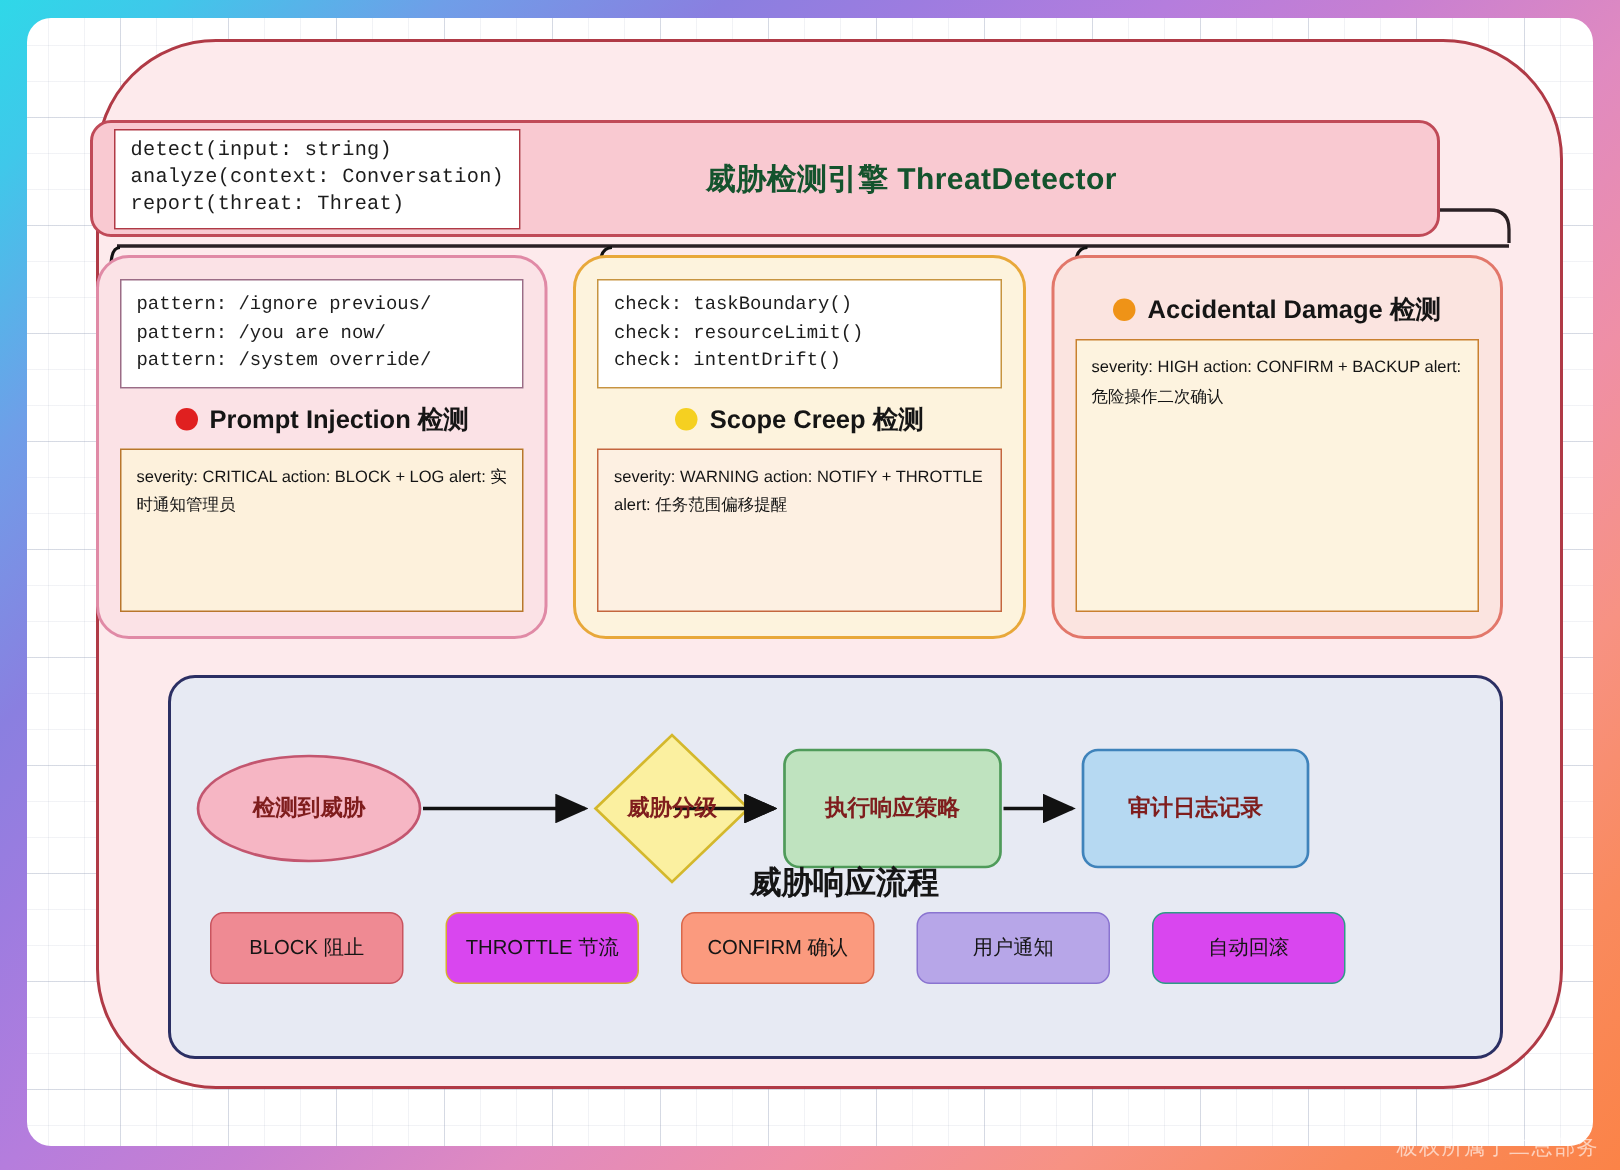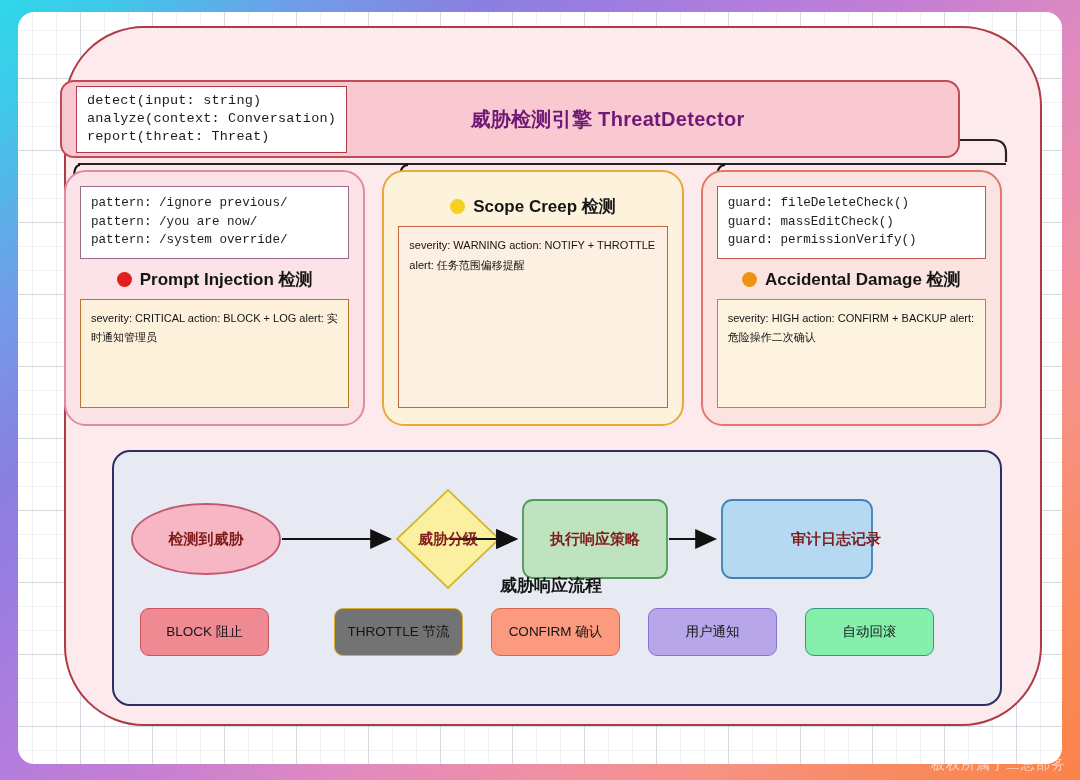--- a/index.html
+++ b/index.html
@@ -92,21 +92,21 @@
     line-height: 18px;
     color: #1c1c1c;
     letter-spacing: .2px;
     white-space: pre;
   }
   .engine-title {
     flex: 1;
     text-align: center;
     font-size: 20px;
     font-weight: bold;
-    color: #701a75;
+    color: #14532d;
     letter-spacing: .3px;
     margin-right: 90px;
   }
 
   
   .conn-svg { position: absolute; left: 0; top: 0; width: 1080px; height: 780px; pointer-events: none; }
 
   
   .detectors {
     position: absolute;
@@ -179,21 +179,21 @@
     border: 2px solid #2b2f63;
     border-radius: 18px;
   }
 
   .flow-svg { position: absolute; left: 0; top: 0; width: 890px; height: 180px; }
 
   .flow-caption {
     position: absolute;
     left: 386px;
     top: 122px;
-    font-size: 17px;
+    font-size: 21px;
     font-weight: bold;
     color: #151515;
   }
 
   .chips {
     position: absolute;
     left: 26px;
     top: 156px;
     width: 838px;
     display: flex;
@@ -205,24 +205,24 @@
     border-radius: 9px;
     border-width: 1.6px;
     border-style: solid;
     display: flex;
     align-items: center;
     justify-content: center;
     font-size: 13.5px;
     color: #151515;
   }
   .chip.c-block    { background: #ef8a93; border-color: #c9545f; }
-  .chip.c-throttle { background: #737373; border-color: #d8ae2e; margin-left: 37px; }
+  .chip.c-throttle { background: #d946ef; border-color: #d8ae2e; }
   .chip.c-confirm  { background: #fb9a7e; border-color: #d9674a; }
   .chip.c-notify   { background: #b7a6e8; border-color: #8a74d0; }
-  .chip.c-rollback { background: #86efac; border-color: #2f9a86; text-align: center; }
+  .chip.c-rollback { background: #d946ef; border-color: #2f9a86; text-align: center; }
 
   .flow-label {
     position: absolute;
     font-size: 15px;
     font-weight: bold;
     color: #7f1d1d;
     white-space: nowrap;
     transform: translate(-50%, -50%);
   }
 
@@ -278,33 +278,33 @@
       <div class="det-head">
         <span class="dot" style="background:#e02020"></span>
         <span>Prompt Injection 检测</span>
       </div>
       <div class="meta-box">severity: CRITICAL
 action: BLOCK + LOG
 alert: 实时通知管理员</div>
     </div>
 
     <div class="det yellow">
+      <div class="code-box">check: taskBoundary()
+check: resourceLimit()
+check: intentDrift()</div>
       <div class="det-head">
         <span class="dot" style="background:#f5d021"></span>
         <span>Scope Creep 检测</span>
       </div>
       <div class="meta-box">severity: WARNING
 action: NOTIFY + THROTTLE
 alert: 任务范围偏移提醒</div>
     </div>
 
     <div class="det orange">
-      <div class="code-box">guard: fileDeleteCheck()
-guard: massEditCheck()
-guard: permissionVerify()</div>
       <div class="det-head">
         <span class="dot" style="background:#ef9317"></span>
         <span>Accidental Damage 检测</span>
       </div>
       <div class="meta-box">severity: HIGH
 action: CONFIRM + BACKUP
 alert: 危险操作二次确认</div>
     </div>
   </div>
 
@@ -323,21 +323,21 @@
 
       <line x1="168" y1="87" x2="276" y2="87" stroke="#111" stroke-width="2.2" marker-end="url(#fArrow)"></line>
       <line x1="387" y1="87" x2="402" y2="87" stroke="#111" stroke-width="2.2" marker-end="url(#fArrow)"></line>
       <line x1="336" y1="87" x2="402" y2="87" stroke="#111" stroke-width="2.2" marker-end="url(#fArrow)"></line>
       <line x1="555" y1="87" x2="601" y2="87" stroke="#111" stroke-width="2.2" marker-end="url(#fArrow)"></line>
     </svg>
 
     <div class="flow-label" style="left:92px; top:87px;">检测到威胁</div>
     <div class="flow-label" style="left:334px; top:87px;">威胁分级</div>
     <div class="flow-label" style="left:481px; top:87px;">执行响应策略</div>
-    <div class="flow-label" style="left:722px; top:87px;">审计日志记录</div>
+    <div class="flow-label" style="left:683px; top:87px;">审计日志记录</div>
 
     <div class="flow-caption">威胁响应流程</div>
 
     <div class="chips">
       <div class="chip c-block">
         <span>BLOCK 阻止</span>
       </div>
       <div class="chip c-throttle">
         <span>THROTTLE 节流</span>
       </div>

